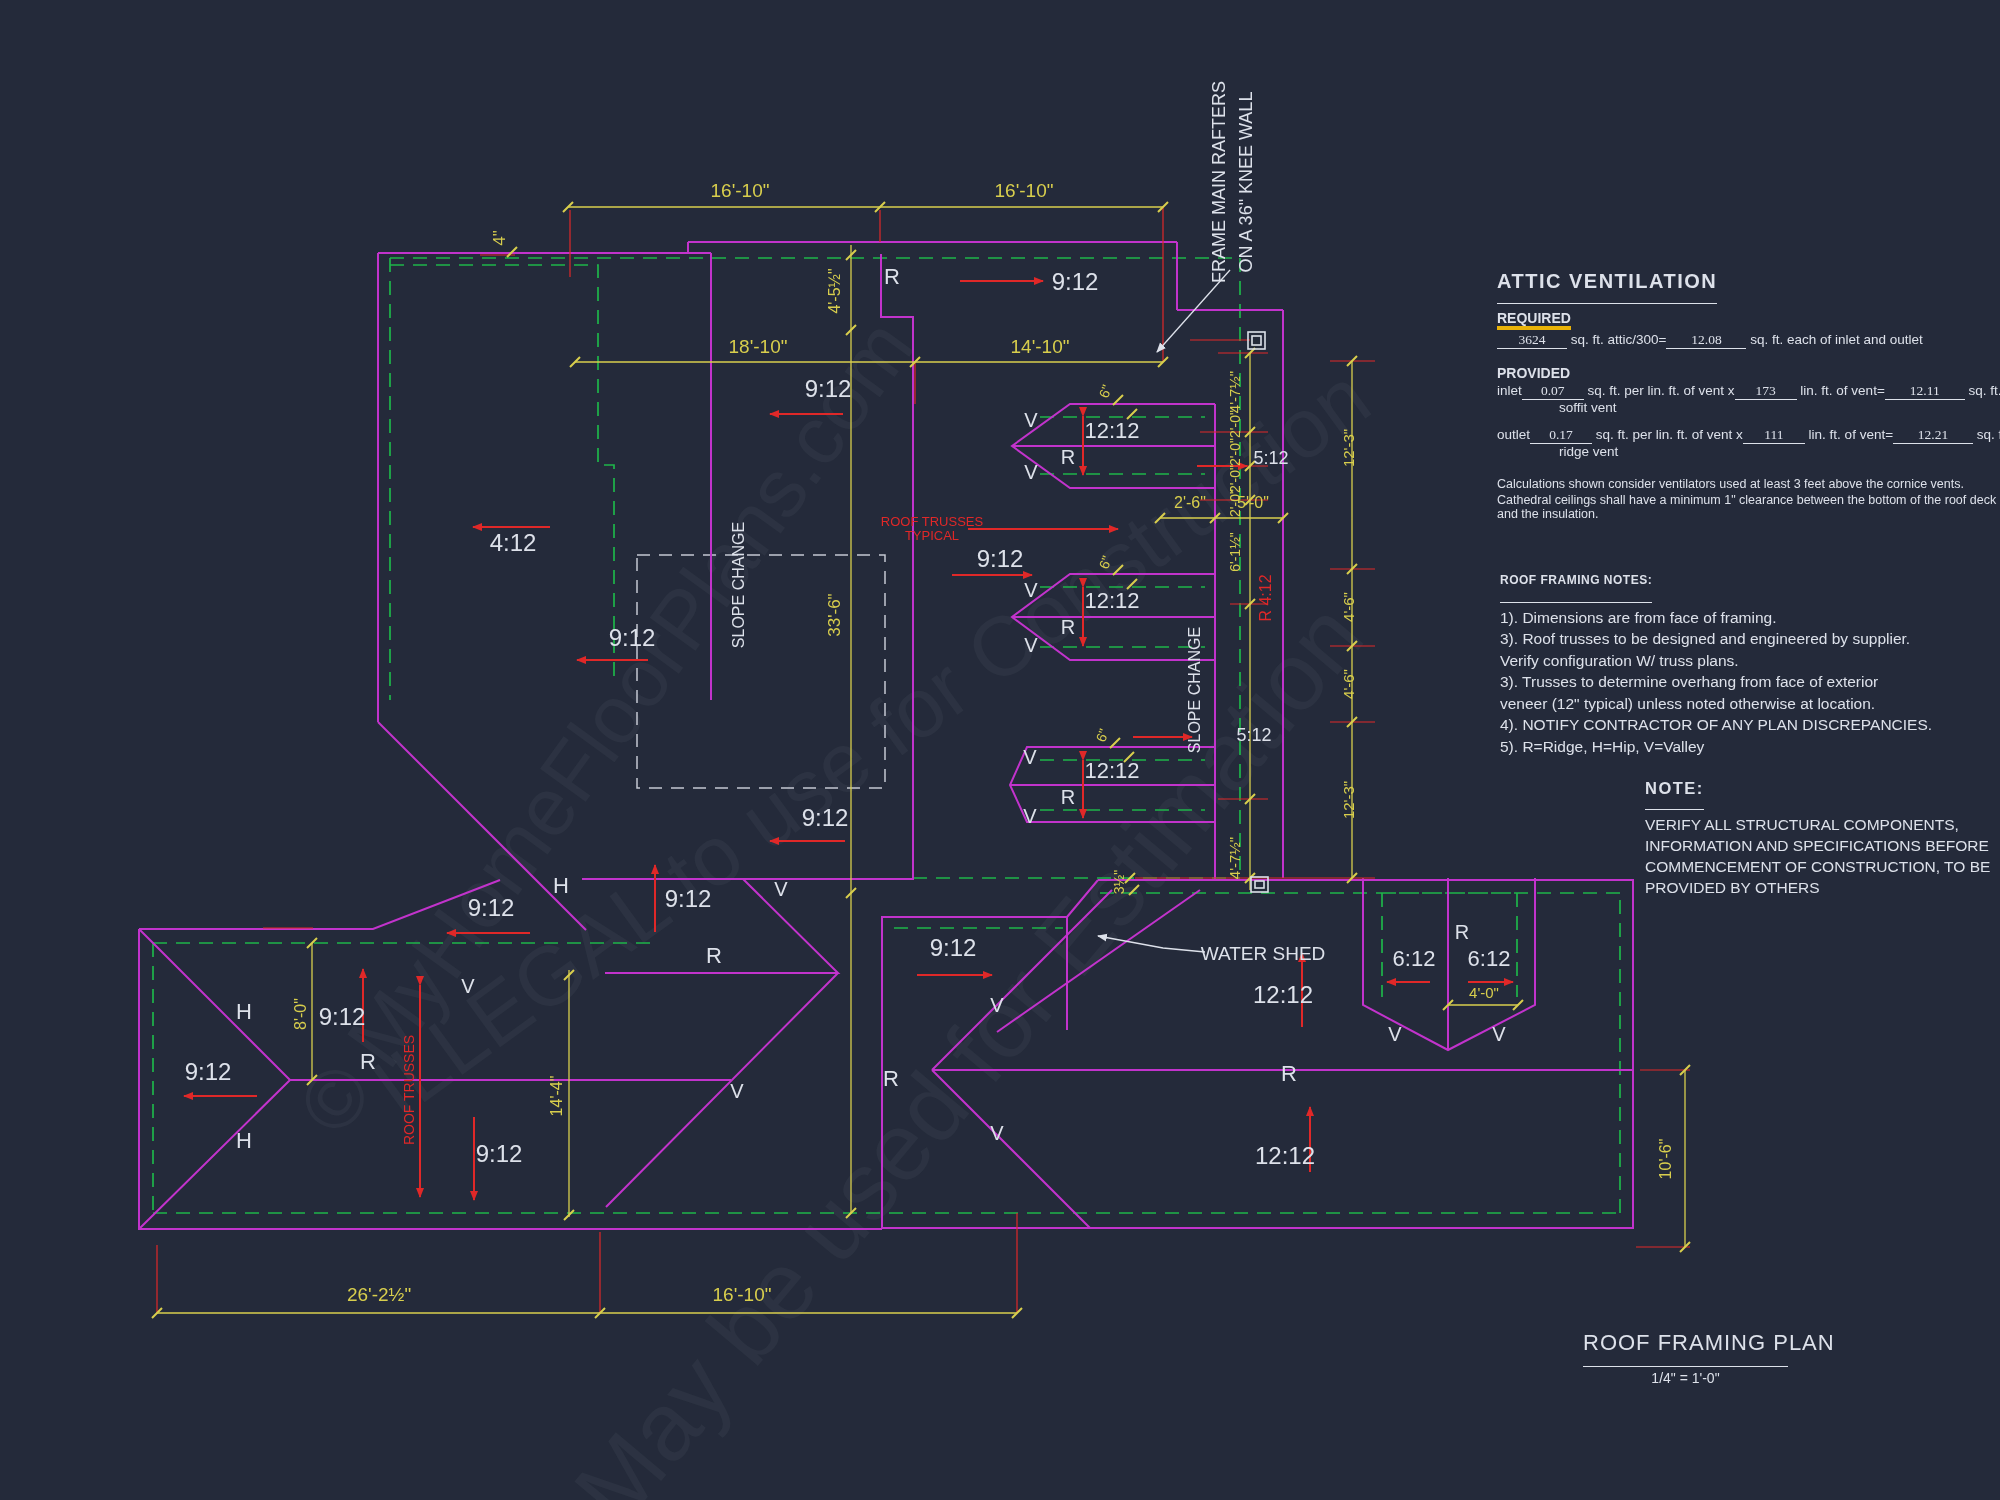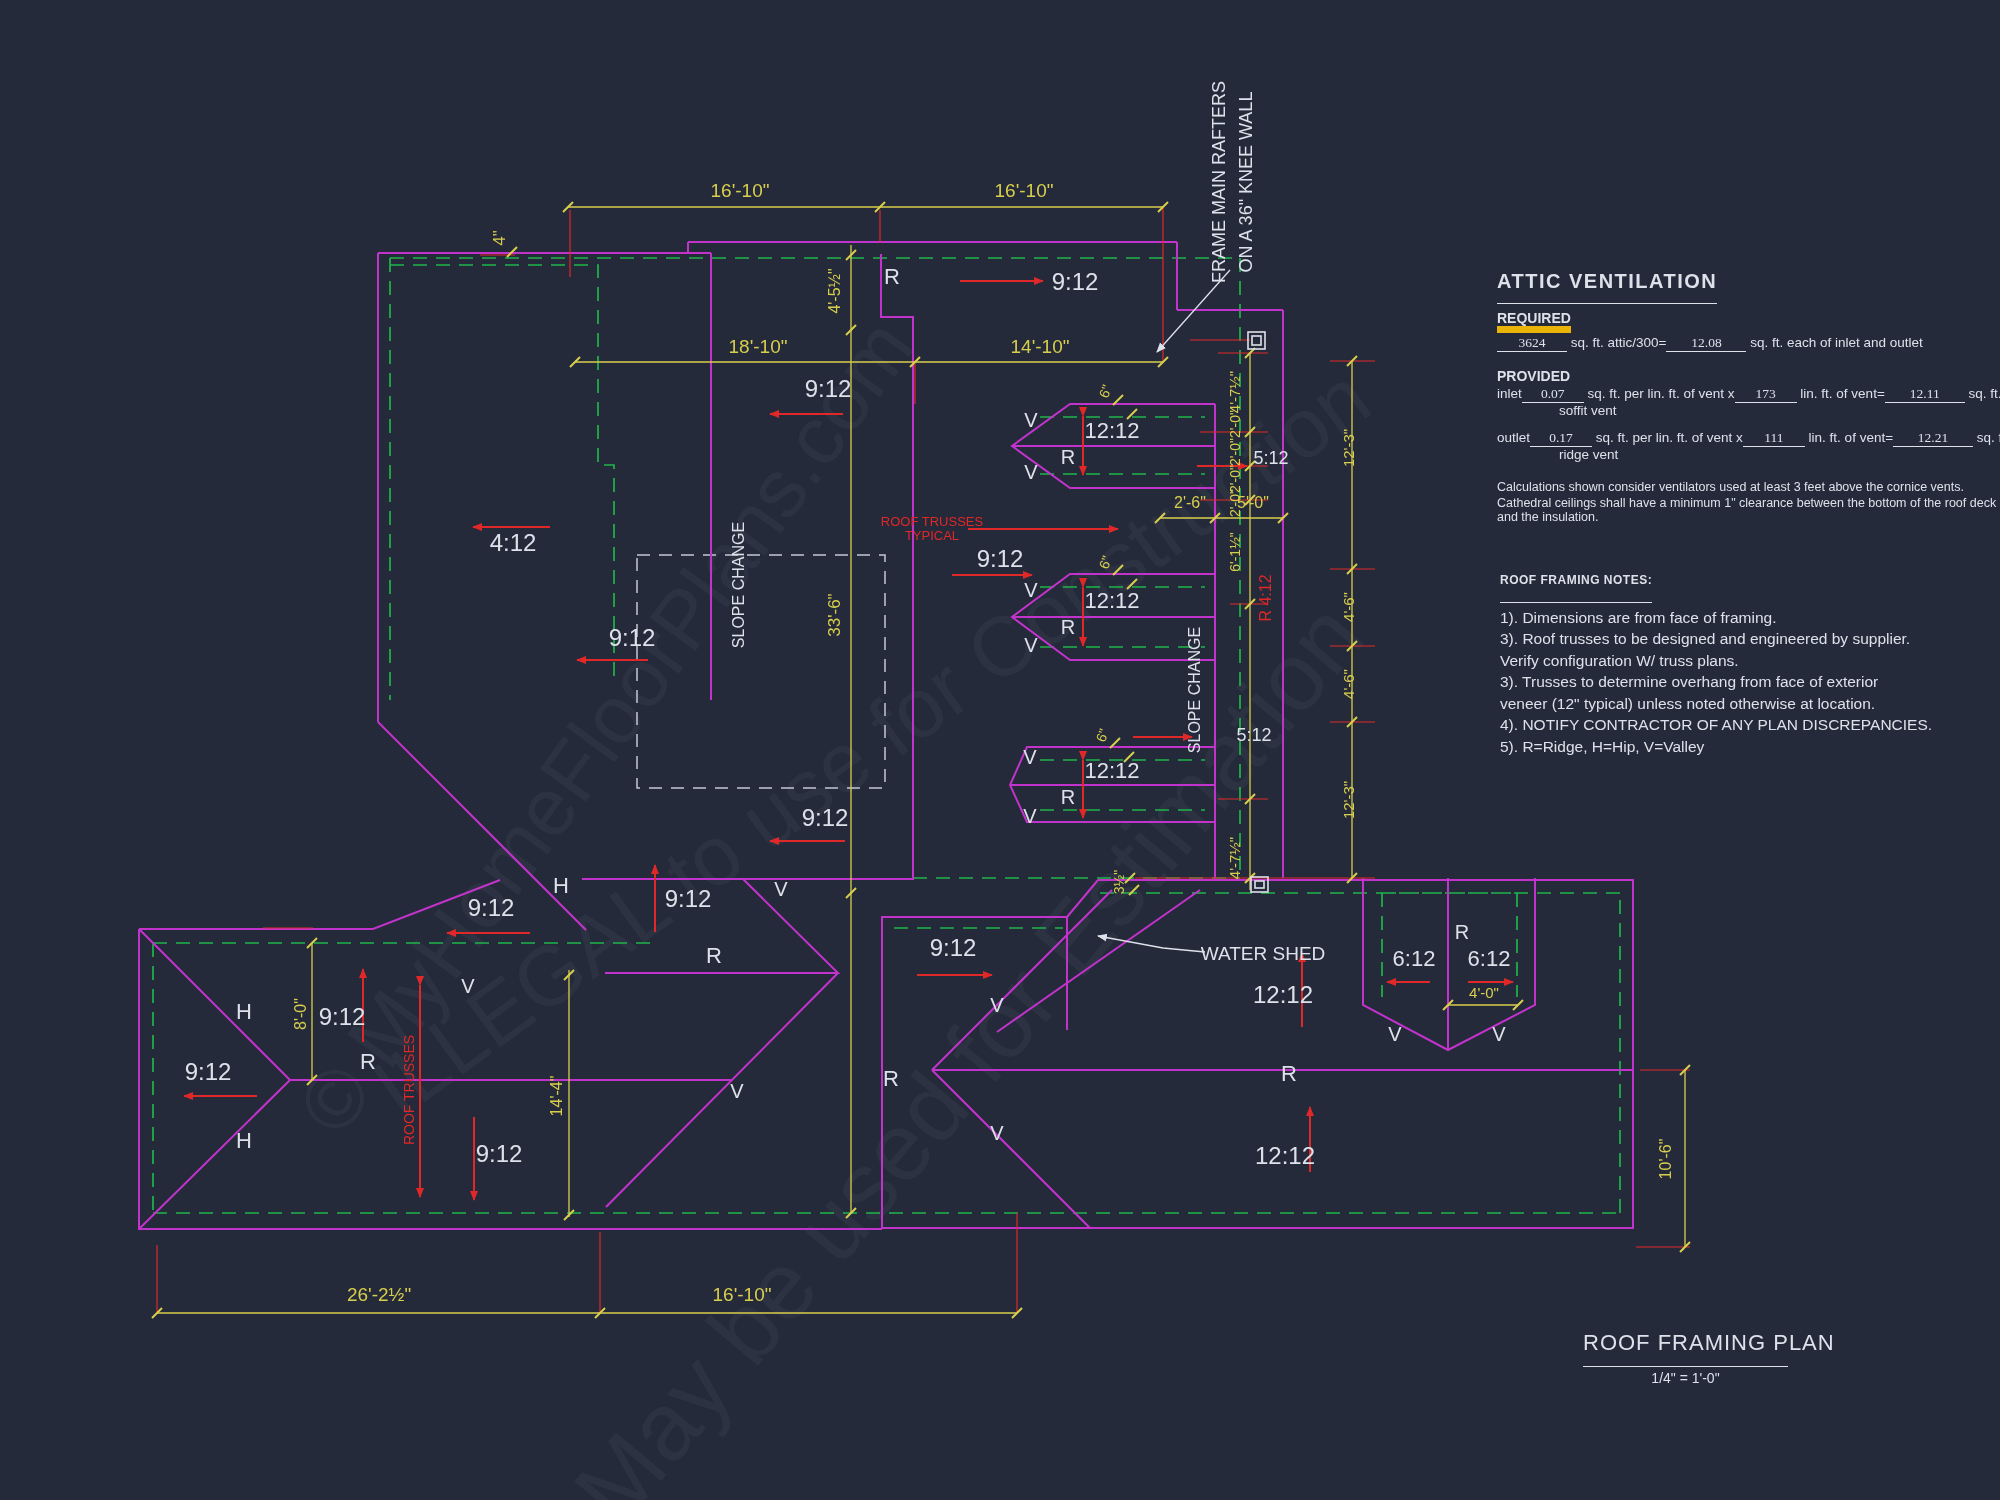--- a/index.html
+++ b/index.html
@@ -1,21 +1,21 @@
 <!DOCTYPE html>
 <html><head>
 <meta charset="utf-8">
 <style>
   html,body{margin:0;padding:0;background:#242a3a;}
   #stage{position:relative;width:2000px;height:1500px;background:#242a3a;overflow:hidden;
          font-family:"Liberation Sans",sans-serif;}
   svg{position:absolute;left:0;top:0;}
   .note-block{position:absolute;color:#dde1ea;}
   .nb-title{font-weight:bold;letter-spacing:1.5px;border-bottom:1.5px solid #dde1ea;display:inline-block;padding-bottom:10px;margin-bottom:4px;}
-  .nb-sub{font-weight:bold;border-bottom:7px solid #eab308;display:inline-block;margin:2px 0;}
+  .nb-sub{font-weight:bold;border-bottom:4px solid #eab308;display:inline-block;margin:2px 0;}
   .nb-line{white-space:nowrap;}
   .seg-u{display:inline-block;border-bottom:1.2px solid #dde1ea;text-align:center;font-family:Liberation Serif, serif;}
   .indent{margin-left:62px;}
   #attic{left:1497px;top:270px;font-size:13.5px;width:520px;}
   #attic .nb-title{font-size:20px;}
   #attic .nb-sub{font-size:14px;}
   #attic .calc{font-size:12.5px;margin-top:2px;}
   #rfnotes{left:1500px;top:568px;font-size:15.5px;line-height:21.5px;}
   #rfnotes .nb-title{font-size:12px;letter-spacing:.5px;}
   #bignote{left:1645px;top:778px;font-size:15.5px;line-height:21px;}
@@ -242,19 +242,28 @@
         <div>1). Dimensions are from face of framing.</div>
         <div>3). Roof trusses to be designed and engineered by supplier.</div>
         <div>Verify configuration W/ truss plans.</div>
         <div>3). Trusses to determine overhang from face of exterior</div>
         <div>veneer (12" typical) unless noted otherwise at location.</div>
         <div>4). NOTIFY CONTRACTOR OF ANY PLAN DISCREPANCIES.</div>
         <div>5). R=Ridge, H=Hip, V=Valley</div>
       </div>
 </div>
 
+<div class="note-block" id="bignote">
+  <div class="nb-title">NOTE:</div>
+  <div id="bignote-items">
+        <div>VERIFY ALL STRUCTURAL COMPONENTS,</div>
+        <div>INFORMATION AND SPECIFICATIONS BEFORE</div>
+        <div>COMMENCEMENT OF CONSTRUCTION, TO BE</div>
+        <div>PROVIDED BY OTHERS</div>
+      </div>
+</div>
 
 <div class="note-block" id="titleblock">
   <div class="tb-main">ROOF FRAMING PLAN</div>
   <div class="tb-scale">1/4" = 1'-0"</div>
 </div>
 
 </div>
 
 </body></html>

